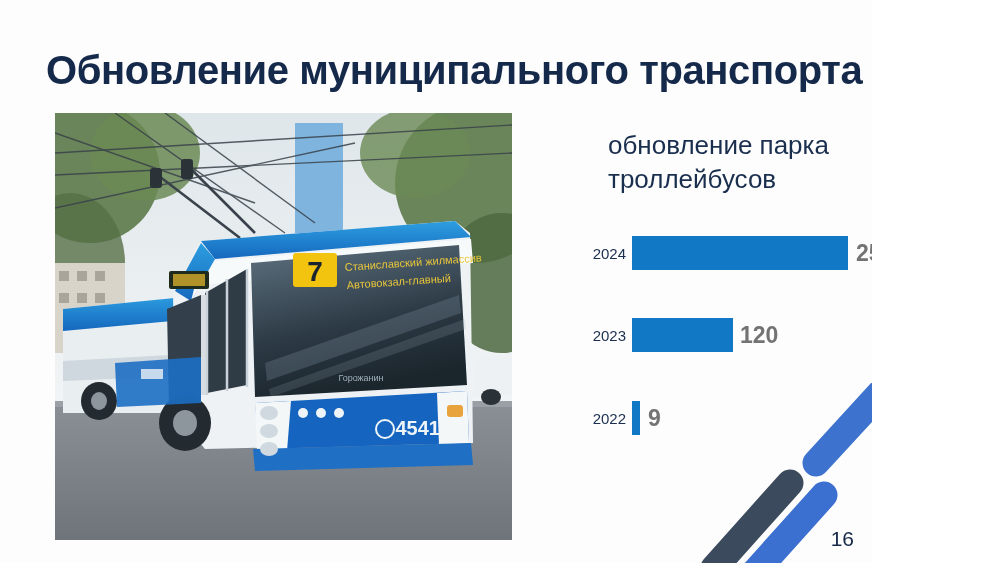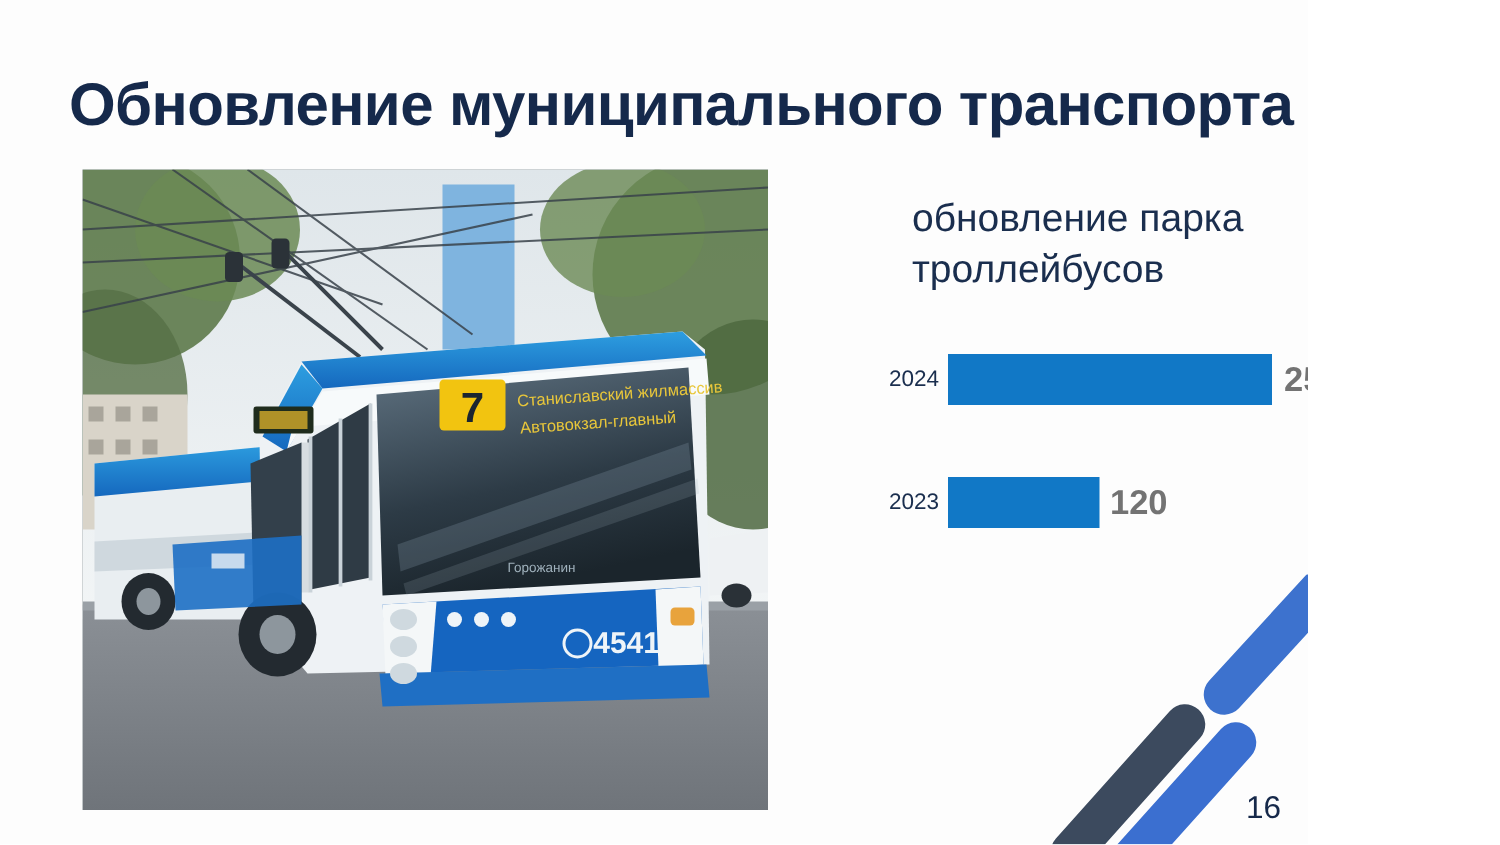--- a/index.html
+++ b/index.html
@@ -275,20 +275,27 @@
     </div>
 
     <div class="chart-row" style="top:187px;">
       <div class="row-year">2023</div>
       <div class="row-bar-wrap" style="width:101px;">
         <div class="row-bar" style="width:101px;"></div>
       </div>
       <div class="row-value" style="left:192px;">120</div>
     </div>
 
+    <div class="chart-row" style="top:270px;">
+      <div class="row-year">2022</div>
+      <div class="row-bar-wrap" style="width:8px;">
+        <div class="row-bar" style="width:8px;"></div>
+      </div>
+      <div class="row-value" style="left:100px;">9</div>
+    </div>
   </div>
 
   <div id="deco">
     <svg viewBox="0 0 180 180">
       <g stroke-linecap="round" fill="none">
         <path d="M22 185 L98 100" stroke="#3C4A5E" stroke-width="27"></path>
         <path d="M62 190 L132 112" stroke="#3B6FD0" stroke-width="27"></path>
         <path d="M124 80 L190 8" stroke="#3D72CE" stroke-width="27"></path>
       </g>
     </svg>

